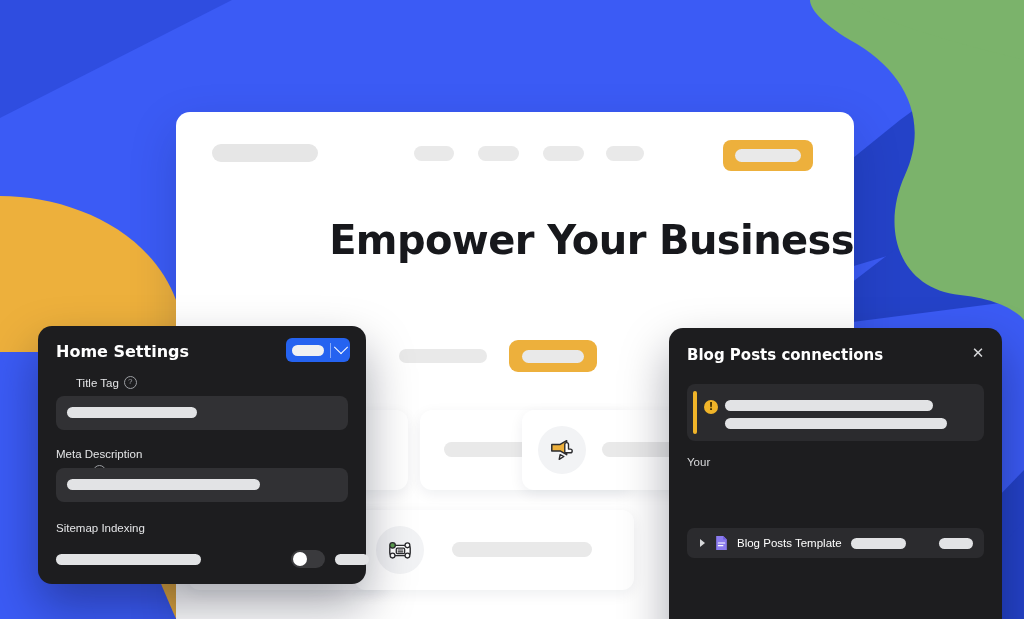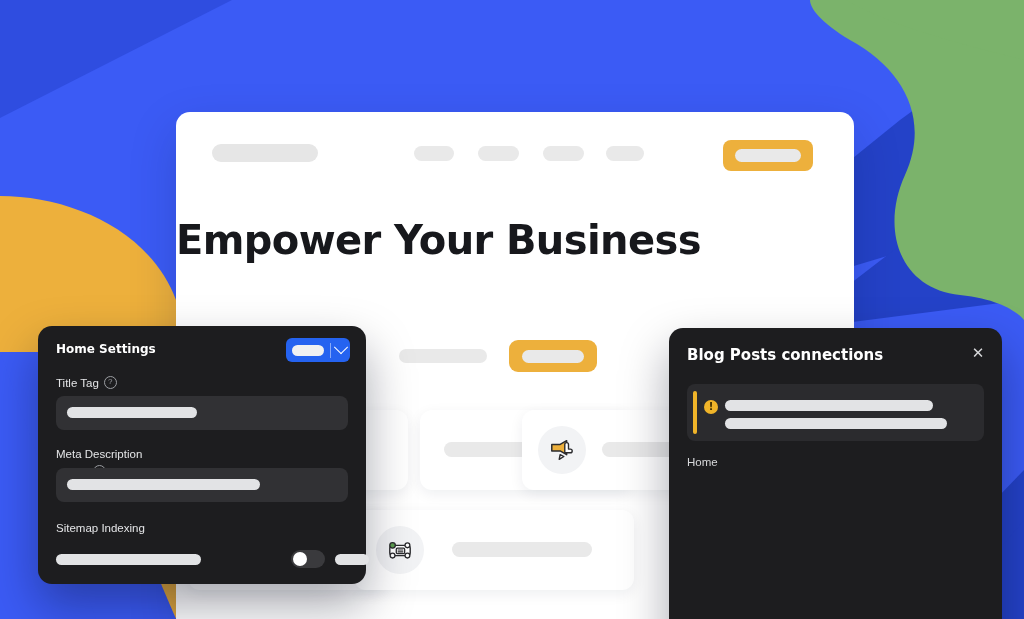--- a/index.html
+++ b/index.html
@@ -45,21 +45,21 @@
     position:absolute;left:547px;top:28px;width:90px;height:31px;
     background:#EDB03C;border-radius:8px;
   }
   .nav-btn-inner{
     position:absolute;left:12px;top:9px;width:66px;height:13px;
     background:#E9E9E9;border-radius:7px;
   }
 
   .hero{
     position:absolute;left:0;top:105px;width:100%;
-    text-align:left;
+    text-align:right;
     color:#17181C;
     font-weight:bold;
     font-size:40px;
     line-height:1.18;
     letter-spacing:-0.6px;
     font-family:"DejaVu Sans", sans-serif;
   }
   .hero span{display:block;}
 
   .sub-row{position:absolute;left:0;top:228px;width:100%;height:34px;}
@@ -92,21 +92,21 @@
   
   .panel{
     position:absolute;background:#1D1D1F;border-radius:14px;
     box-shadow:0 22px 48px rgba(5,10,30,.35);
   }
 
   
   #panel-home{left:38px;top:326px;width:328px;height:258px;}
   .ph-title{
     position:absolute;left:18px;top:16px;
-    color:#FFFFFF;font-size:12px;font-weight:bold;
+    color:#FFFFFF;font-size:16px;font-weight:bold;
     font-family:"DejaVu Sans", sans-serif;
   }
   .ph-publish{
     position:absolute;right:16px;top:12px;width:64px;height:24px;
     background:#2563F0;border-radius:6px;display:flex;align-items:center;
   }
   .ph-publish .pill{
     width:32px;height:11px;background:#F0F1F2;border-radius:6px;margin-left:6px;
   }
   .ph-publish .sep{
@@ -309,21 +309,21 @@
 
   <div class="panel" id="panel-home">
     <div class="ph-title">Home Settings</div>
 
     <div class="ph-publish">
       <div class="pill"></div>
       <div class="sep"></div>
       <div class="chev"></div>
     </div>
 
-    <div class="ph-label" style="top:50px;">
+    <div class="ph-label" style="top:50px;margin-left:20px;">
       <span>Title Tag</span>
       <span class="qmark">?</span>
     </div>
     <div class="ph-input" style="top:70px;">
       <div class="fill" style="width:130px;"></div>
     </div>
 
     <div class="ph-label" style="top:122px;flex-direction:column;">
       <span>Meta Description</span>
       <span class="qmark">?</span>
@@ -348,18 +348,29 @@
     <div class="pb-title">Blog Posts connections</div>
     <div class="pb-close">✕</div>
 
     <div class="pb-alert">
       <div class="stripe"></div>
       <div class="warnico">!</div>
       <div class="line" style="top:16px;width:208px;"></div>
       <div class="line" style="top:34px;width:222px;"></div>
     </div>
 
-    <div class="pb-sub">Home</div>
-
-
+    <div class="pb-sub">Your</div>
+
+
+    <div class="pb-row" style="top:200px;">
+      <div class="caret"></div>
+      <svg class="docico" viewBox="0 0 16 18">
+        <path d="M2 1 h8 l4 4 v12 h-12 z" fill="#8B7BF0"></path>
+        <path d="M10 1 v4 h4" fill="#6E5CD8"></path>
+        <path d="M4.5 9 h7 M4.5 12 h5" stroke="#FFFFFF" stroke-width="1.4" stroke-linecap="round"></path>
+      </svg>
+      <span class="lbl">Blog Posts Template</span>
+      <div class="bar" style="width:55px;"></div>
+      <div class="endbar"></div>
+    </div>
   </div>
 
 </div>
 
 </body></html>

